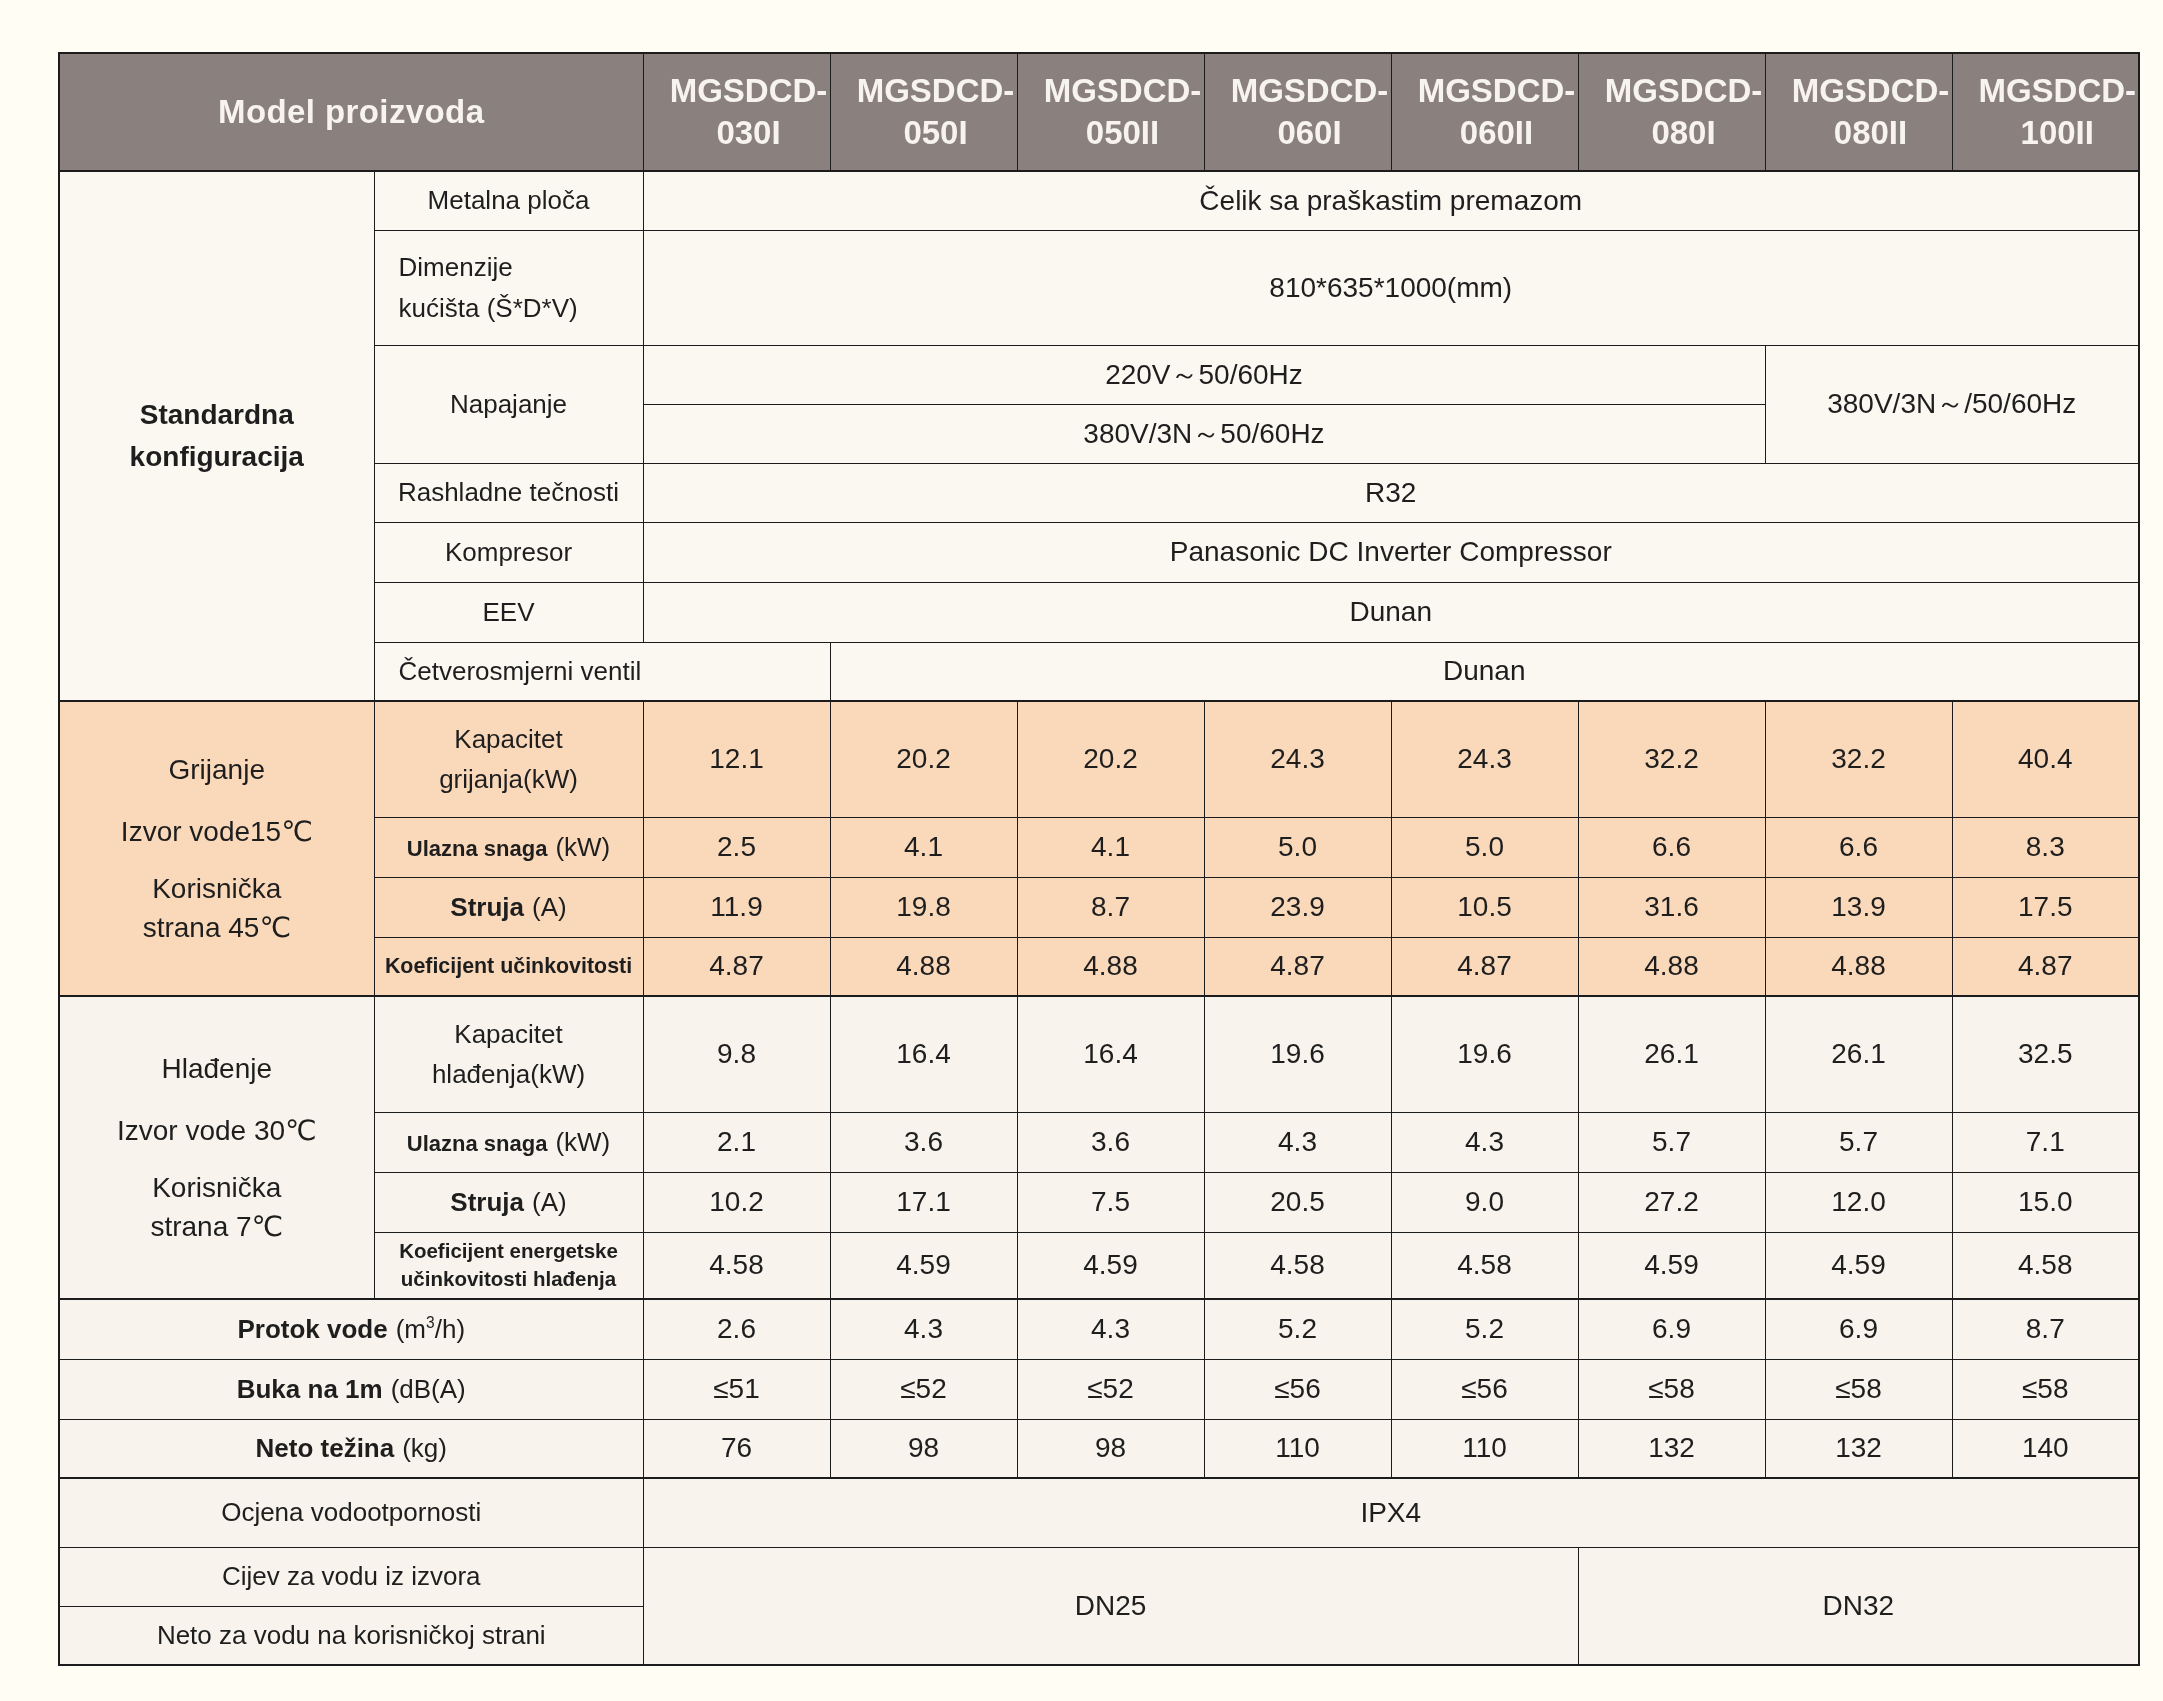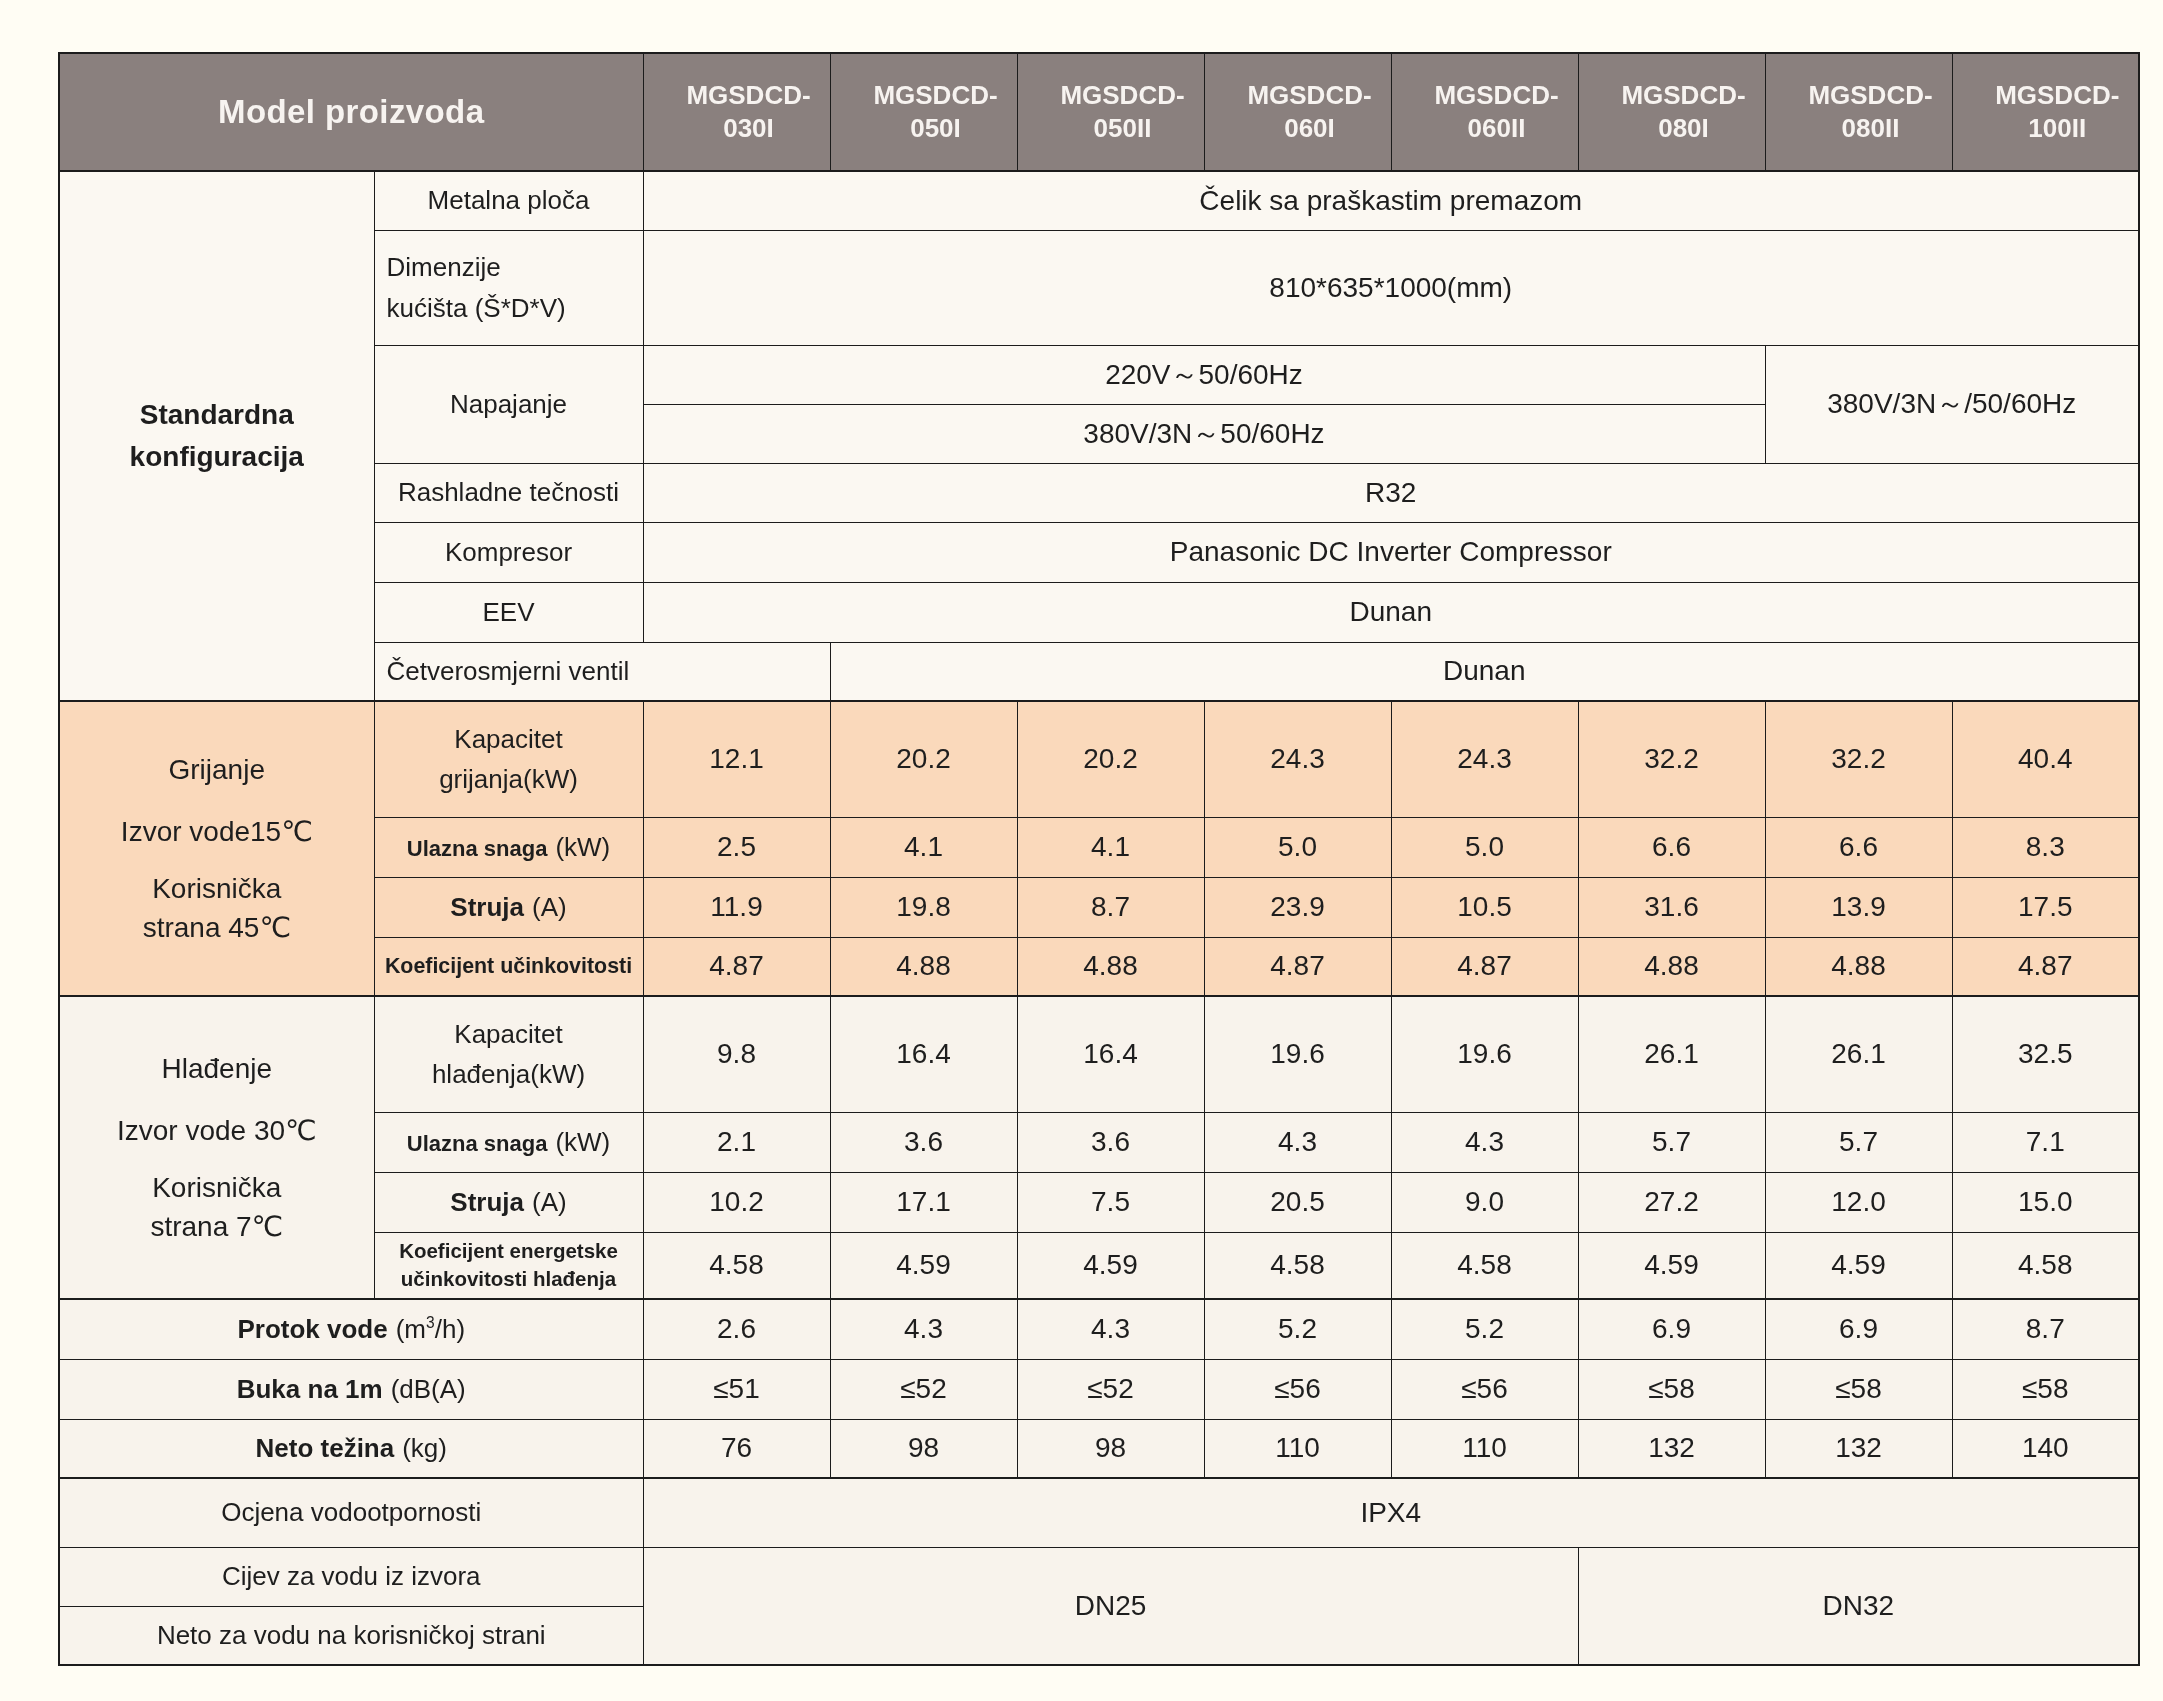--- a/index.html
+++ b/index.html
@@ -33,29 +33,29 @@
   
   tr.h66{height:59px} tr.h67{height:60px} tr.h77{height:69px}
   tr.h86{height:67px} tr.h129{height:115px} tr.h130{height:116px} tr.h132{height:118px}
   
   tr.hdr td{background:var(--hdr-bg);color:var(--hdr-ink);font-weight:700;}
   tr.std td{background:var(--std-bg);}
   tr.heat td{background:var(--heat-bg);}
   tr.cool td{background:var(--cool-bg);}
   
   .t-title{font-size:33px;letter-spacing:0.4px;}
-  .model-cell{font-size:26px;line-height:1.28;padding-left:24px;}
+  .model-cell{font-size:33px;line-height:1.28;padding-left:24px;}
   .sec-std{font-size:28px;font-weight:700;line-height:1.5;padding:0 28px;}
   .sec-block{font-size:28px;line-height:1.4;padding:0 5.3px;}
   .sec-block .gap{height:23px;}
   .sec-block .gap2{height:18px;}
   .lbl{font-size:26px;}
   .val{font-size:28px;}
   .two-line{line-height:1.55;}
-  .left{text-align:left;padding-left:12px;}
+  .left{text-align:left;padding-left:24px;}
   .lbl-sm{font-size:21.4px;font-weight:700;}
   .lbl-xs{font-size:20.5px;font-weight:700;line-height:1.4;padding:0 9px;}
   .b{font-weight:700;}
   .bsm{font-weight:700;font-size:22px;text-align:center;}
   .u{font-weight:400;text-align:right;}
   .usp{margin-left:8px;}
   sup{font-size:0.6em;}
 </style>
 </head>
 <body>

